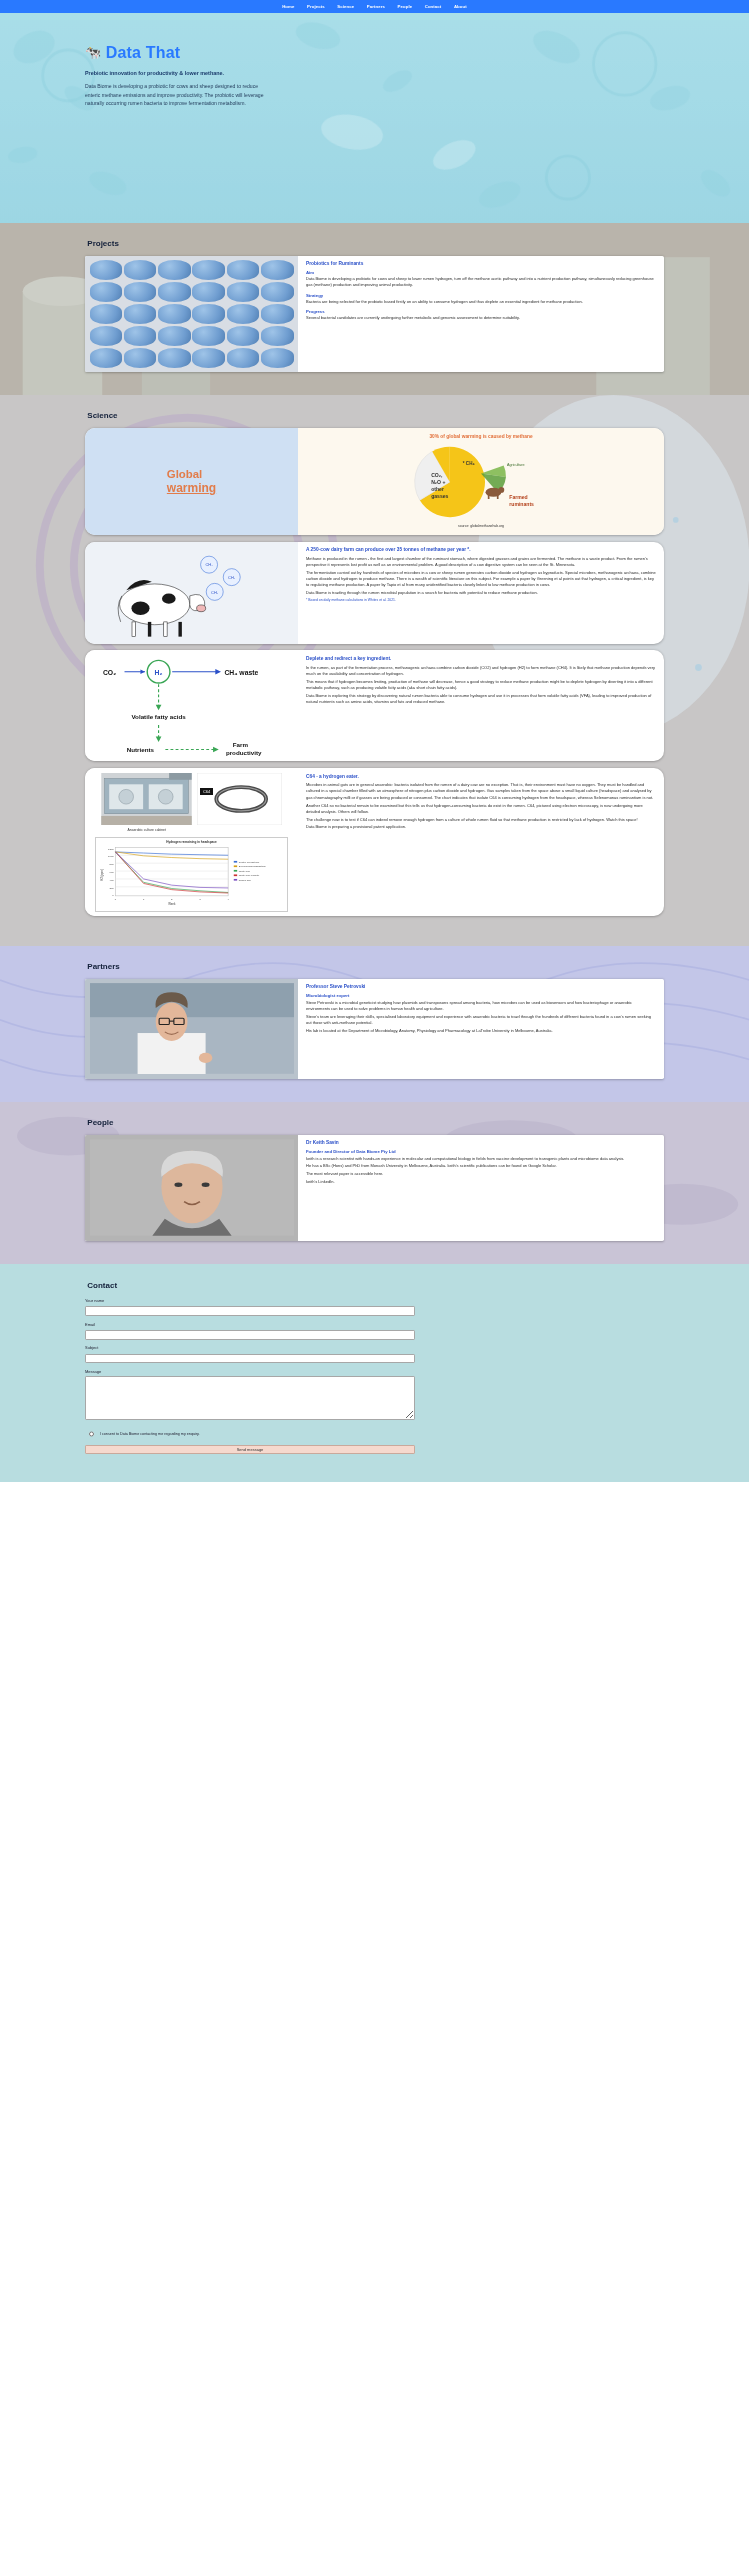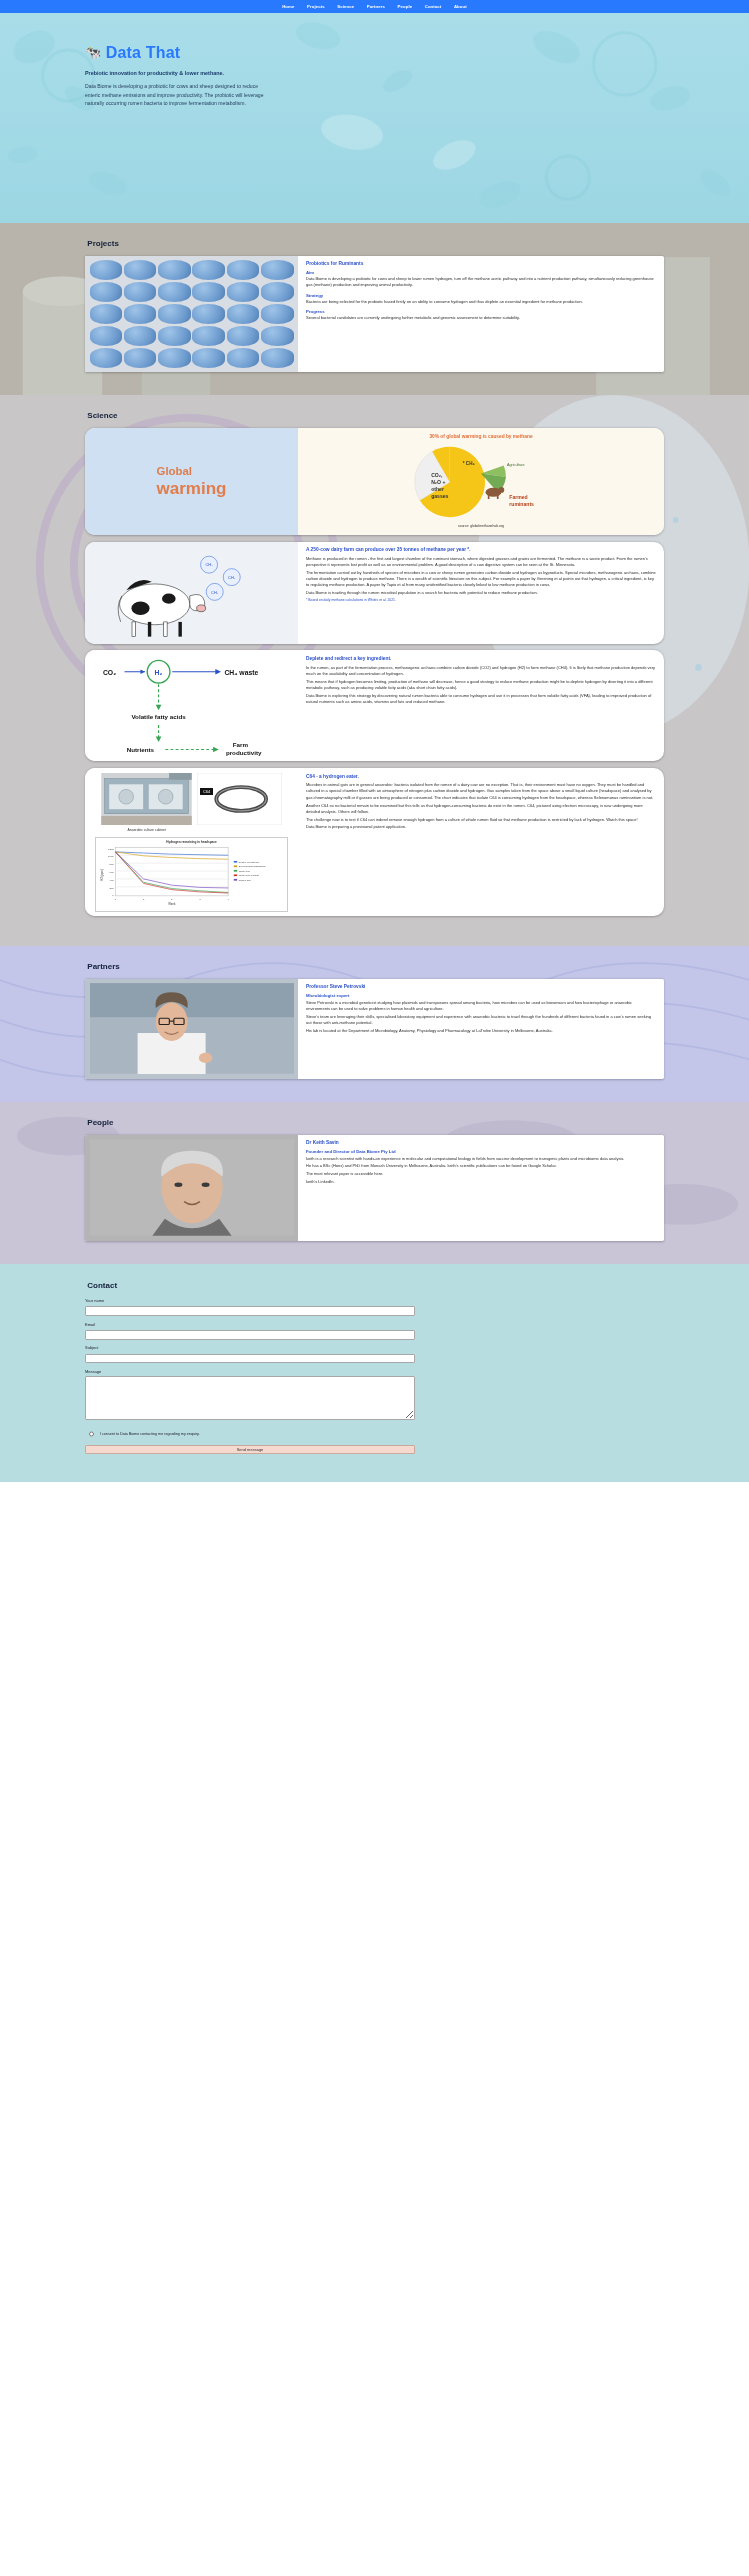--- a/index.html
+++ b/index.html
@@ -325,21 +325,21 @@
       </g>
     </svg>
   </div>
   <div class="section-inner">
     <h2 class="section-title">Science</h2>
 
     <div class="sci-card">
       <div class="sci-media" style="width:213px;background:#cfe0f3;">
         <div style="padding:12.5px 14.8px;">
           <div style="font-size:11.4px;color:#e27c4a;font-weight:bold;line-height:1.25;">Global</div>
-          <div style="font-size:17px;color:#e27c4a;font-weight:bold;line-height:1.25;">warming</div>
+          <div style="font-size:12px;color:#e27c4a;font-weight:bold;line-height:1.25;text-decoration:underline;">warming</div>
         </div>
       </div>
       <div class="sci-body" style="background:#fdf8ee;">
         <div style="color:#e2703a;font-size:4.8px;font-weight:bold;text-align:center;margin-bottom:3.4px;">30% of global warming is caused by methane</div>
         <div style="display:flex;align-items:center;justify-content:center;gap:3.4px;">
           <svg width="170" height="80" viewBox="0 0 300 140">
             <g transform="translate(95,70)">
               <path d="M0,0 L0,-62 A62,62 0 1,1 -53,32 Z" fill="#f5c518"></path>
               <path d="M0,0 L-53,32 A62,62 0 0,1 -31,-54 Z" fill="#efefef" stroke="#ddd"></path>
               <path d="M0,0 L-31,-54 A62,62 0 0,1 0,-62 Z" fill="#f5c518"></path>

